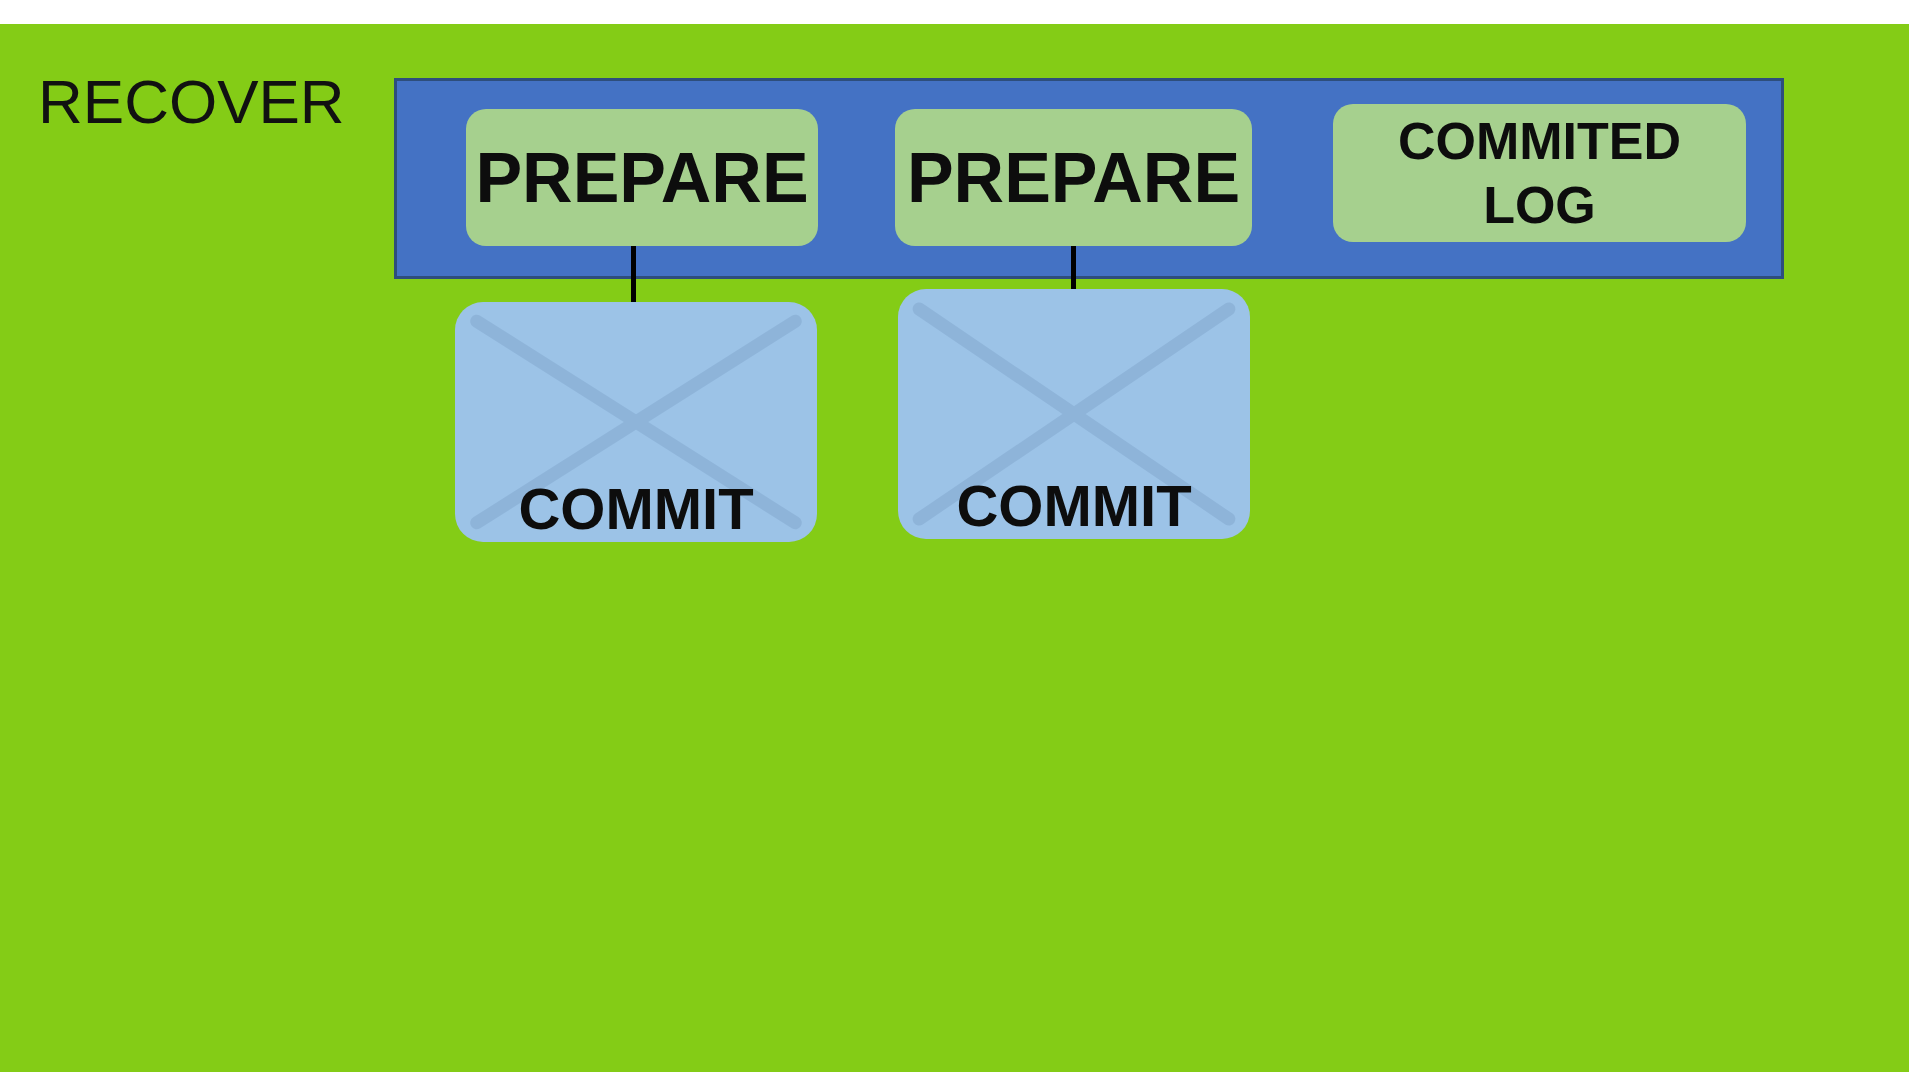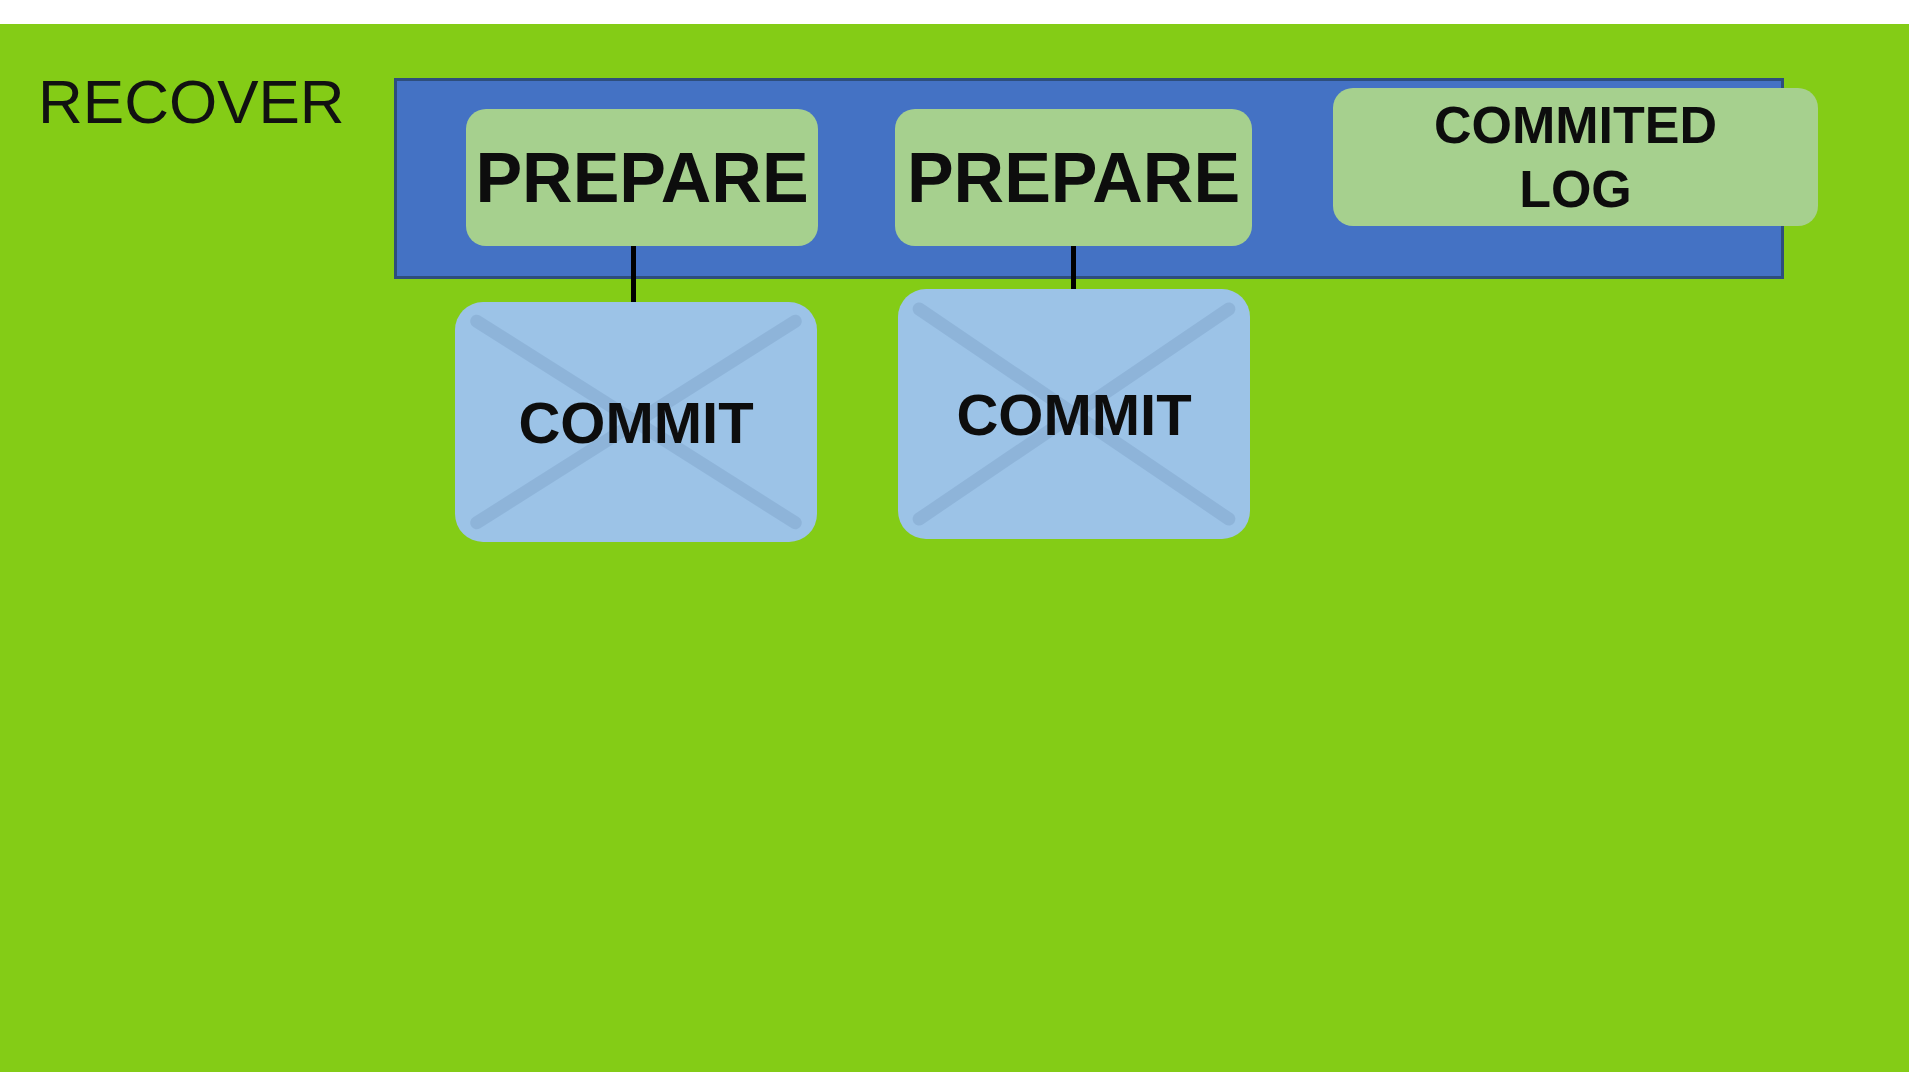--- a/index.html
+++ b/index.html
@@ -49,24 +49,25 @@
   .green-node {
     border-radius: 20px;
     font-size: 70px;
   }
   .green-node.two-line {
     font-size: 52px;
     line-height: 64px;
   }
   .prepare-1 { left: 466px; top: 85px;  width: 352px; height: 137px; }
   .prepare-2 { left: 895px; top: 85px;  width: 357px; height: 137px; }
-  .commited-log { left: 1333px; top: 64px; width: 485px; height: 138px; }
+  .commited-log { left: 1333px; top: 80px; width: 413px; height: 138px; }
   .blue-node {
     border-radius: 28px;
     font-size: 58px;
+    justify-content: flex-end;
   }
   .commit-1 { left: 455px; top: 278px; width: 362px; height: 240px; }
   .commit-2 { left: 898px; top: 265px; width: 352px; height: 250px; }
   .connector {
     position: absolute;
     width: 5px;
     background: #000000;
   }
   .connector-1 { left: 631px;  top: 222px; height: 56px; }
   .connector-2 { left: 1071px; top: 222px; height: 43px; }

